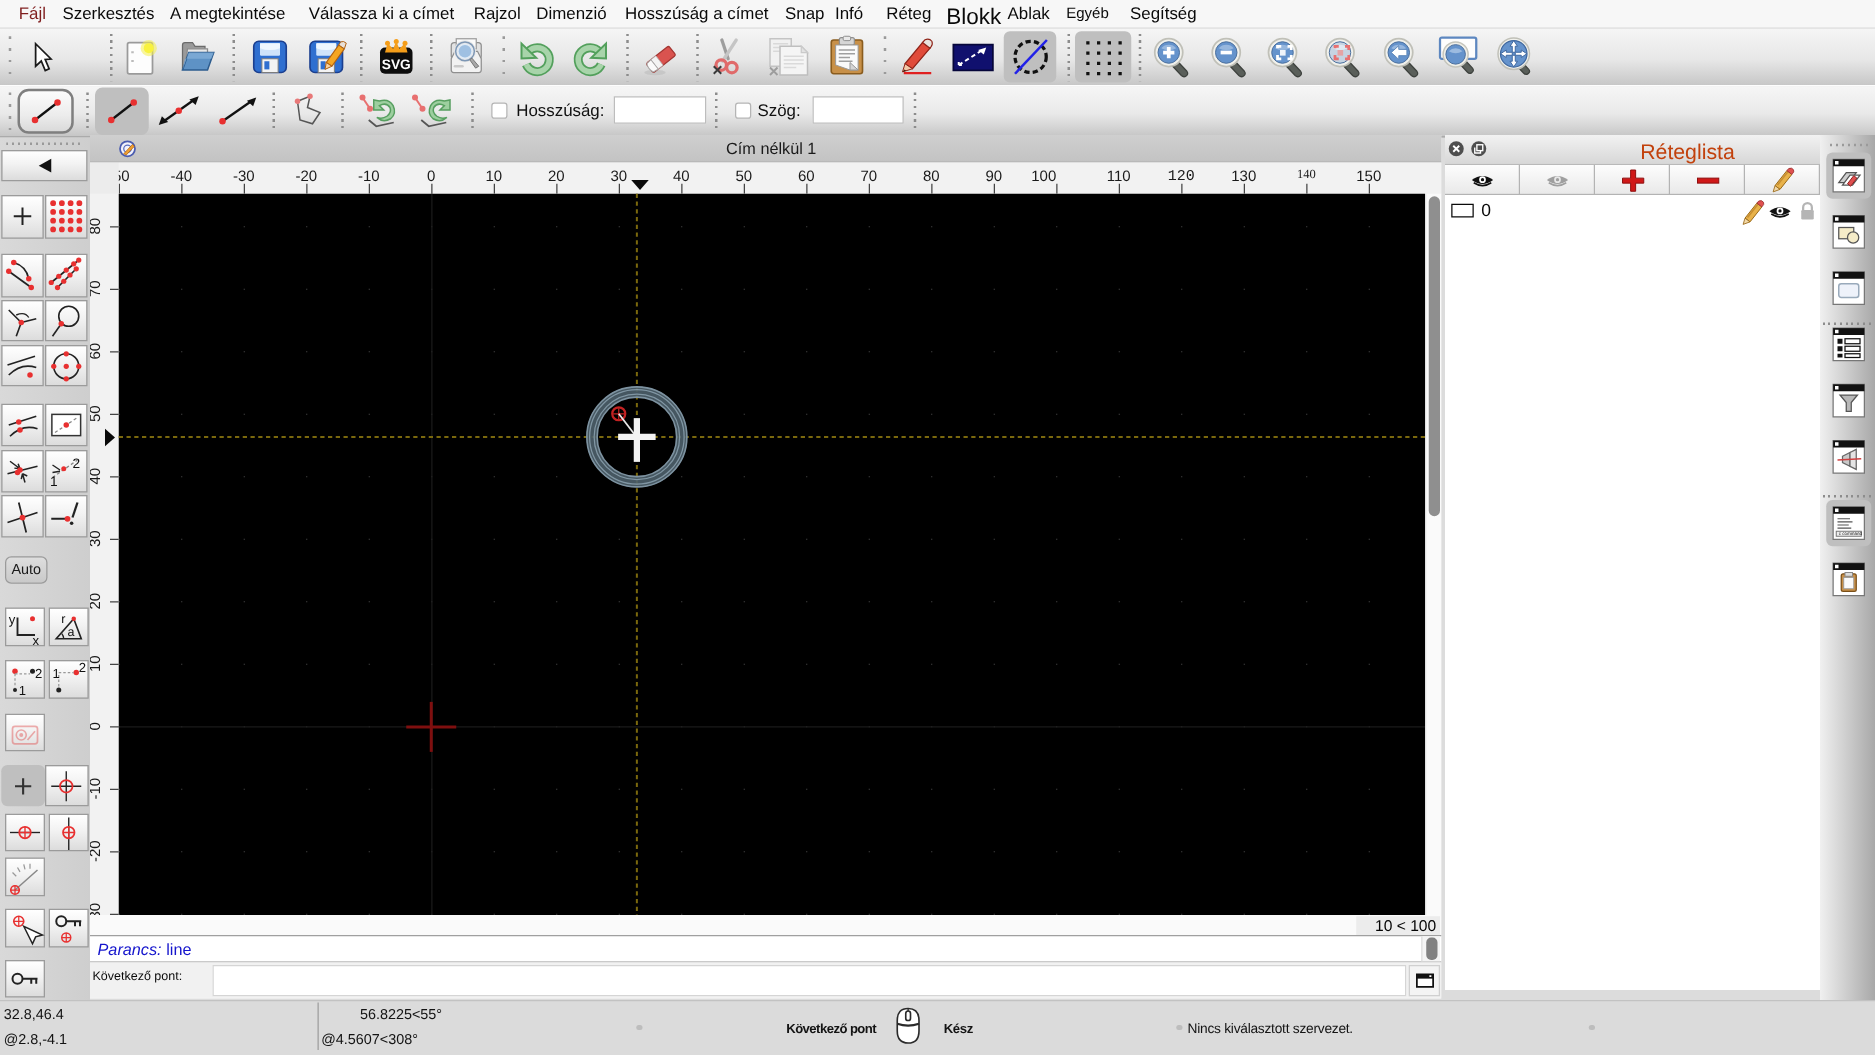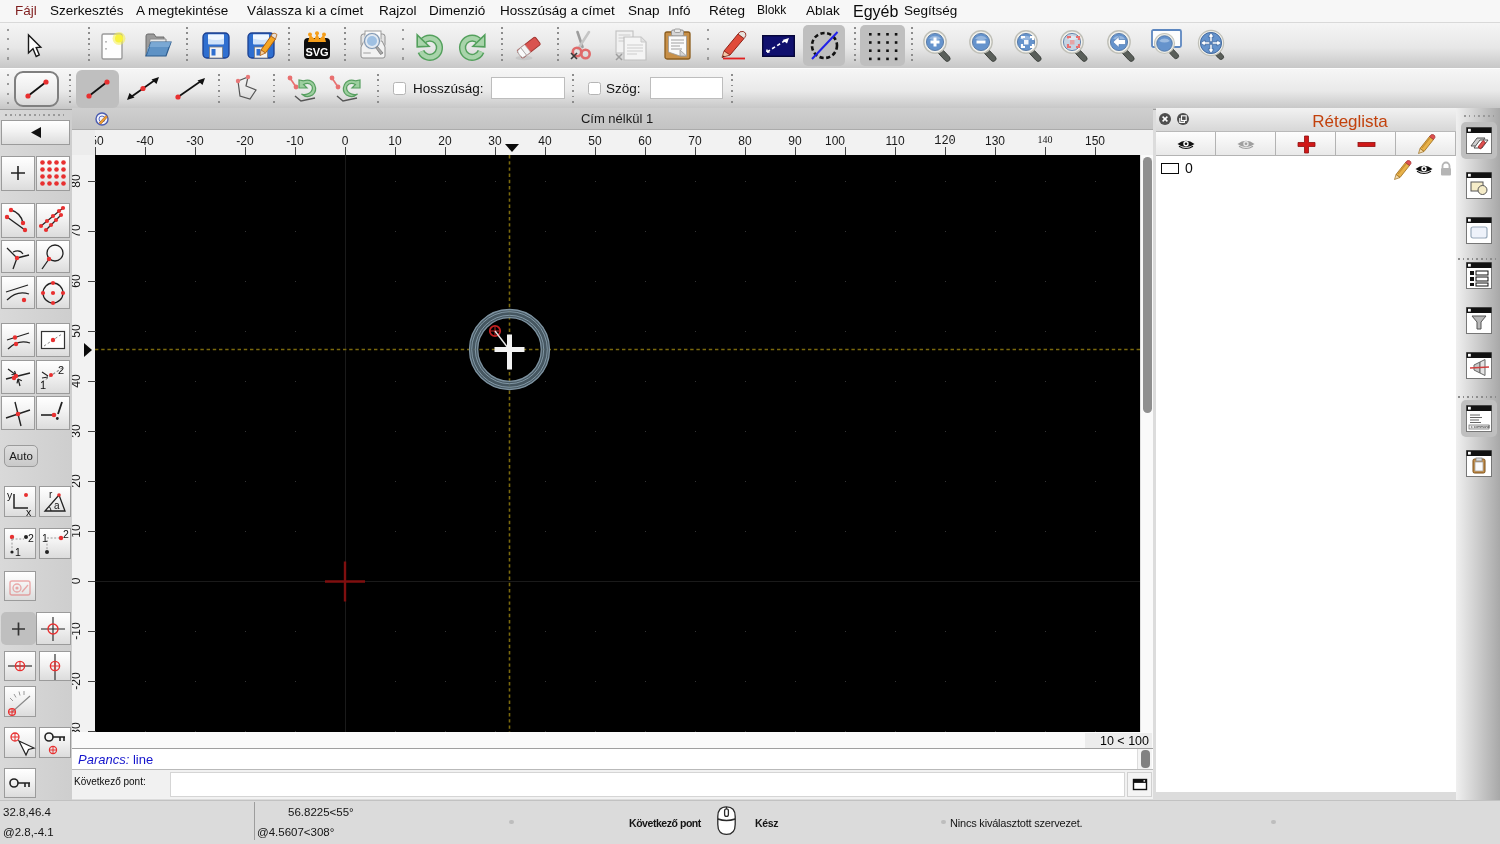--- a/index.html
+++ b/index.html
@@ -16,23 +16,23 @@
 <div class="abs" style="left:15px;top:3px;font-size:13.5px;color:#7f1d1d;">Fájl</div>
 <div class="abs" style="left:50px;top:3px;font-size:13.5px;color:#0a0a0a;">Szerkesztés</div>
 <div class="abs" style="left:136px;top:3px;font-size:13.5px;color:#0a0a0a;">A megtekintése</div>
 <div class="abs" style="left:247px;top:3px;font-size:13.5px;color:#0a0a0a;">Válassza ki a címet</div>
 <div class="abs" style="left:379px;top:3px;font-size:13.5px;color:#0a0a0a;">Rajzol</div>
 <div class="abs" style="left:429px;top:3px;font-size:13.5px;color:#0a0a0a;">Dimenzió</div>
 <div class="abs" style="left:500px;top:3px;font-size:13.5px;color:#0a0a0a;">Hosszúság a címet</div>
 <div class="abs" style="left:628px;top:3px;font-size:13.5px;color:#0a0a0a;">Snap</div>
 <div class="abs" style="left:668px;top:3px;font-size:13.5px;color:#0a0a0a;">Infó</div>
 <div class="abs" style="left:709px;top:3px;font-size:13.5px;color:#0a0a0a;">Réteg</div>
-<div class="abs" style="left:757px;top:3px;font-size:12px;color:#0a0a0a;">Blokk</div>
+<div class="abs" style="left:757px;top:3px;font-size:18px;color:#0a0a0a;">Blokk</div>
 <div class="abs" style="left:806px;top:3px;font-size:13.5px;color:#0a0a0a;">Ablak</div>
-<div class="abs" style="left:853px;top:3px;font-size:16px;color:#0a0a0a;">Egyéb</div>
+<div class="abs" style="left:853px;top:3px;font-size:12px;color:#0a0a0a;">Egyéb</div>
 <div class="abs" style="left:904px;top:3px;font-size:13.5px;color:#0a0a0a;">Segítség</div>
 <div class="abs" style="left:0;top:23px;width:1500px;height:45px;background:linear-gradient(#f5f5f5,#e7e7e7 55%,#c7c7c7);"></div>
 <div class="abs" style="left:0;top:68px;width:1500px;height:42px;background:linear-gradient(#f6f6f6,#e9e9e9 55%,#c6c6c6);border-top:1px solid #fdfdfd;border-bottom:1px solid #9d9d9d;"></div>
 <div class="dotsep" style="left:7px;top:29px;height:36px;background-image:repeating-linear-gradient(to bottom,#9a9a9a 0,#9a9a9a 2px,transparent 2px,transparent 9.5px);"></div>
 <div class="dotsep" style="left:402px;top:29px;height:36px;background-image:repeating-linear-gradient(to bottom,#9a9a9a 0,#9a9a9a 2px,transparent 2px,transparent 9.5px);"></div>
 <div class="dotsep" style="left:707px;top:29px;height:36px;background-image:repeating-linear-gradient(to bottom,#9a9a9a 0,#9a9a9a 2px,transparent 2px,transparent 9.5px);"></div>
 <div class="dotsep" style="left:7px;top:74px;height:30px;background-image:repeating-linear-gradient(to bottom,#9a9a9a 0,#9a9a9a 2px,transparent 2px,transparent 9.5px);"></div>
 <div class="dotsep" style="left:88px;top:27px;height:38px;"></div>
 <div class="dotsep" style="left:186px;top:27px;height:38px;"></div>
 <div class="dotsep" style="left:288px;top:27px;height:38px;"></div>

